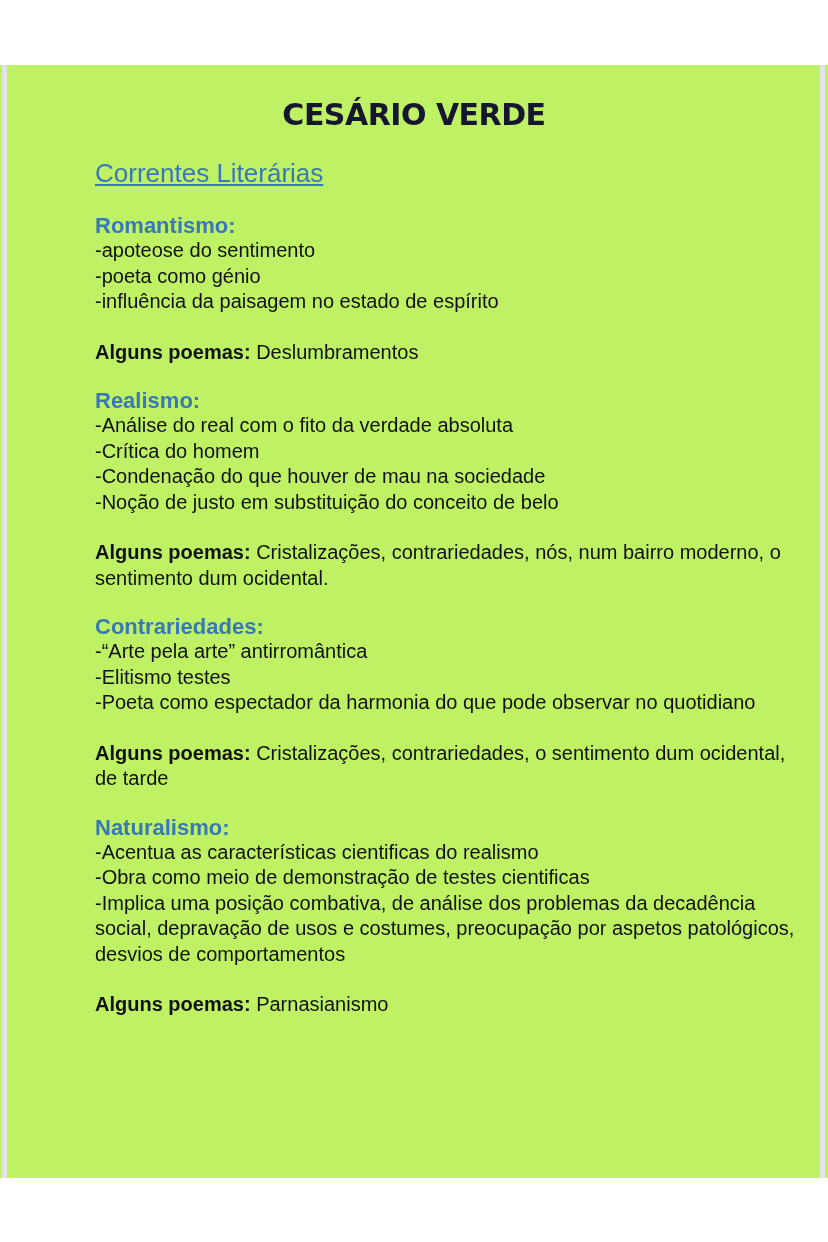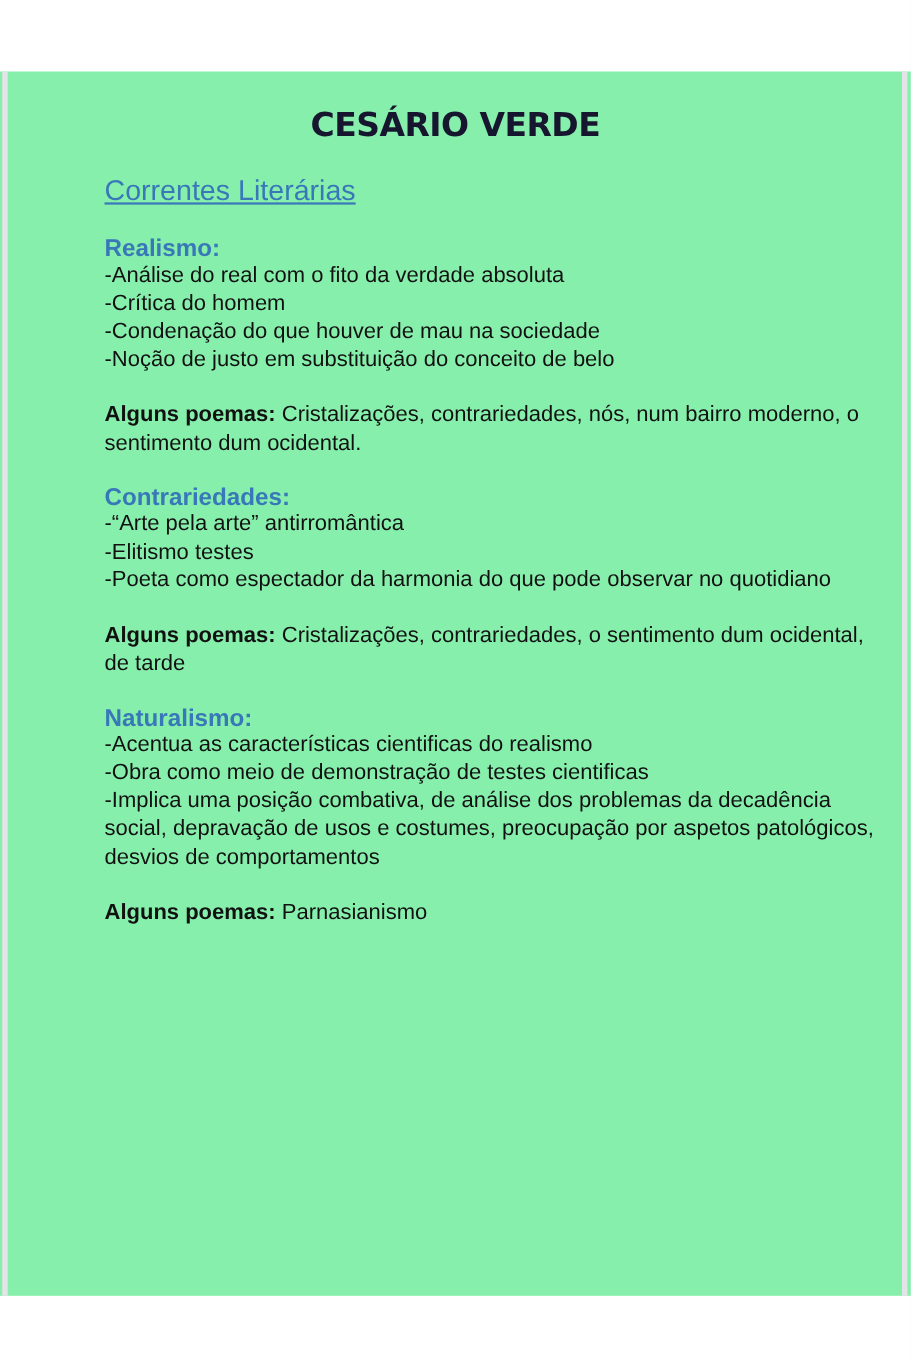--- a/index.html
+++ b/index.html
@@ -1,19 +1,19 @@
 <!DOCTYPE html>
 <html><head>
 <meta charset="utf-8">
 <style>
   html, body { margin: 0; padding: 0; background: #ffffff; }
   body { width: 828px; height: 1242px; position: relative; overflow: hidden; font-family: "Liberation Sans", sans-serif; }
   .page {
     position: absolute; left: 0; top: 65px; width: 828px; height: 1113px;
-    background: #86efac;
+    background: #bef264;
   }
   .page::before, .page::after {
     content: ""; position: absolute; top: 0; bottom: 0; width: 5px; background: #e3e3e8;
   }
   .page::before { left: 2px; }
   .page::after { right: 3px; }
   .title {
     position: absolute; top: 32px; left: 0; width: 828px; text-align: center;
     font-family: "DejaVu Sans", sans-serif; font-weight: bold; font-size: 30px;
     letter-spacing: -0.5px; color: #16162e;
@@ -26,20 +26,27 @@
   .poems b { font-weight: bold; }
 </style>
 </head>
 <body>
 
 <div class="page">
   <div class="title">CESÁRIO VERDE</div>
   <div class="content">
     <div class="h1">Correntes Literárias</div>
 
+    <div>
+      <div class="h2">Romantismo:</div>
+      <div class="item">-apoteose do sentimento</div>
+      <div class="item">-poeta como génio</div>
+      <div class="item">-influência da paisagem no estado de espírito</div>
+      <div class="poems"><b>Alguns poemas:</b><span> Deslumbramentos</span></div>
+    </div>
 
     <div>
       <div class="h2">Realismo:</div>
       <div class="item">-Análise do real com o fito da verdade absoluta</div>
       <div class="item">-Crítica do homem</div>
       <div class="item">-Condenação do que houver de mau na sociedade</div>
       <div class="item">-Noção de justo em substituição do conceito de belo</div>
       <div class="poems"><b>Alguns poemas:</b><span> Cristalizações, contrariedades, nós, num bairro moderno, o sentimento dum ocidental.</span></div>
     </div>
 

